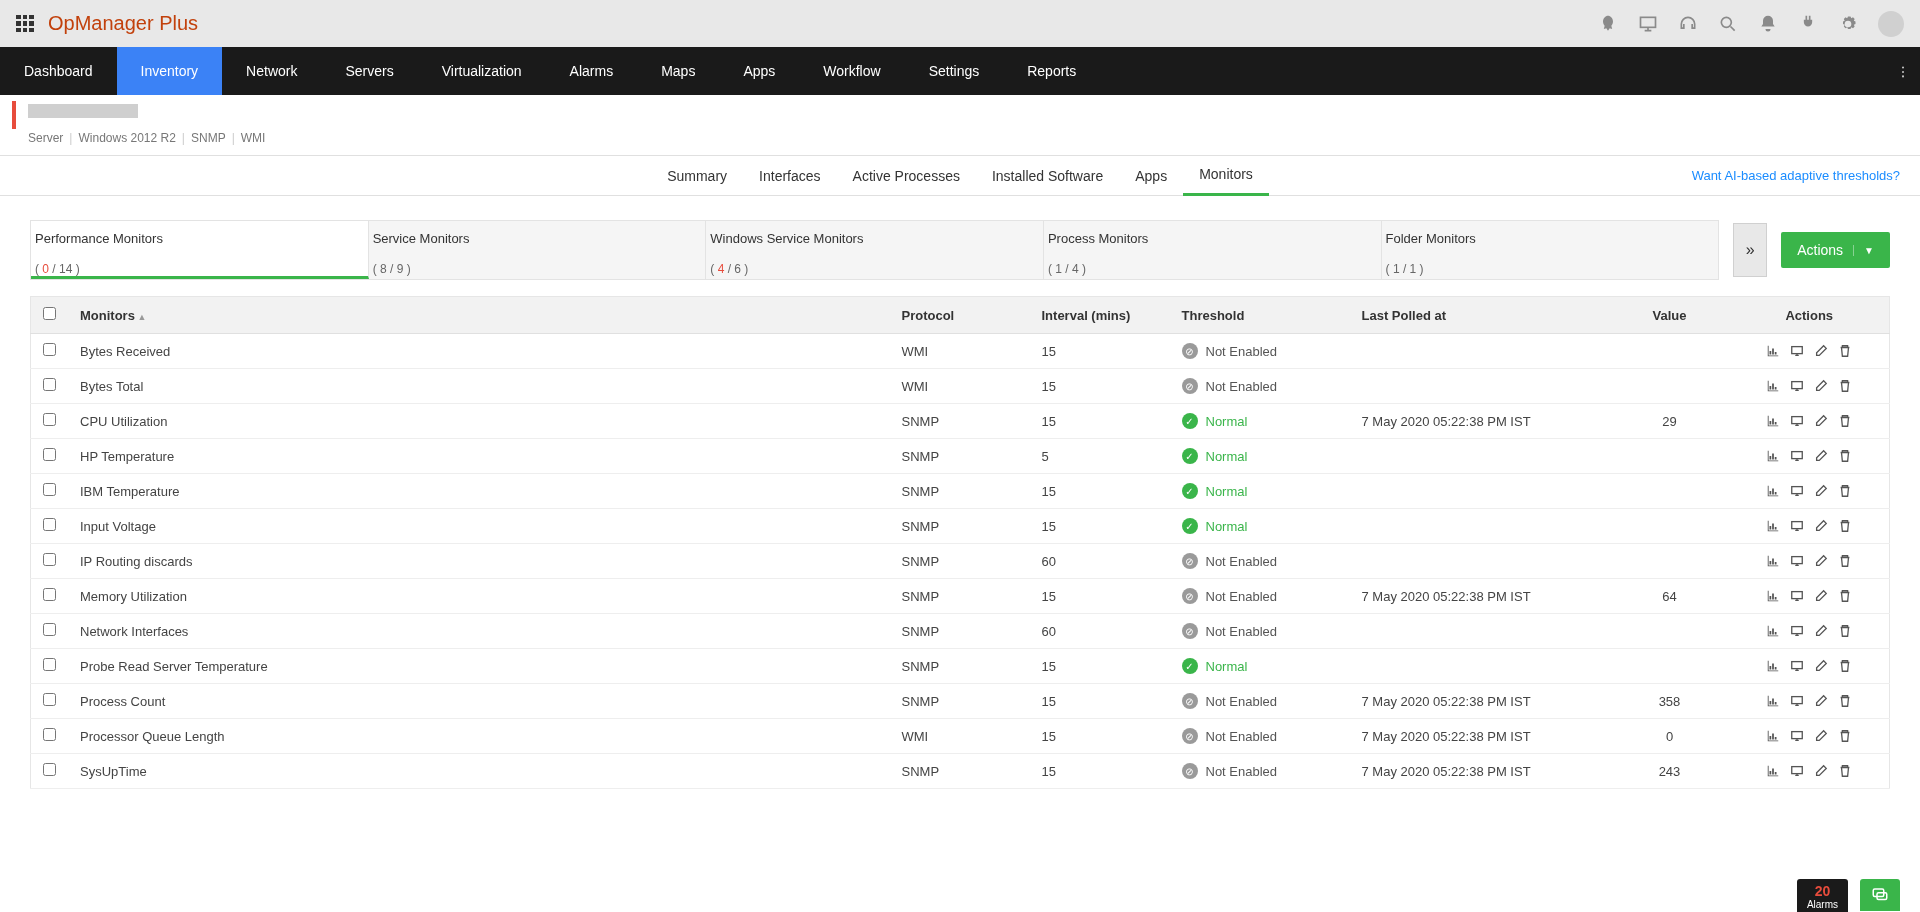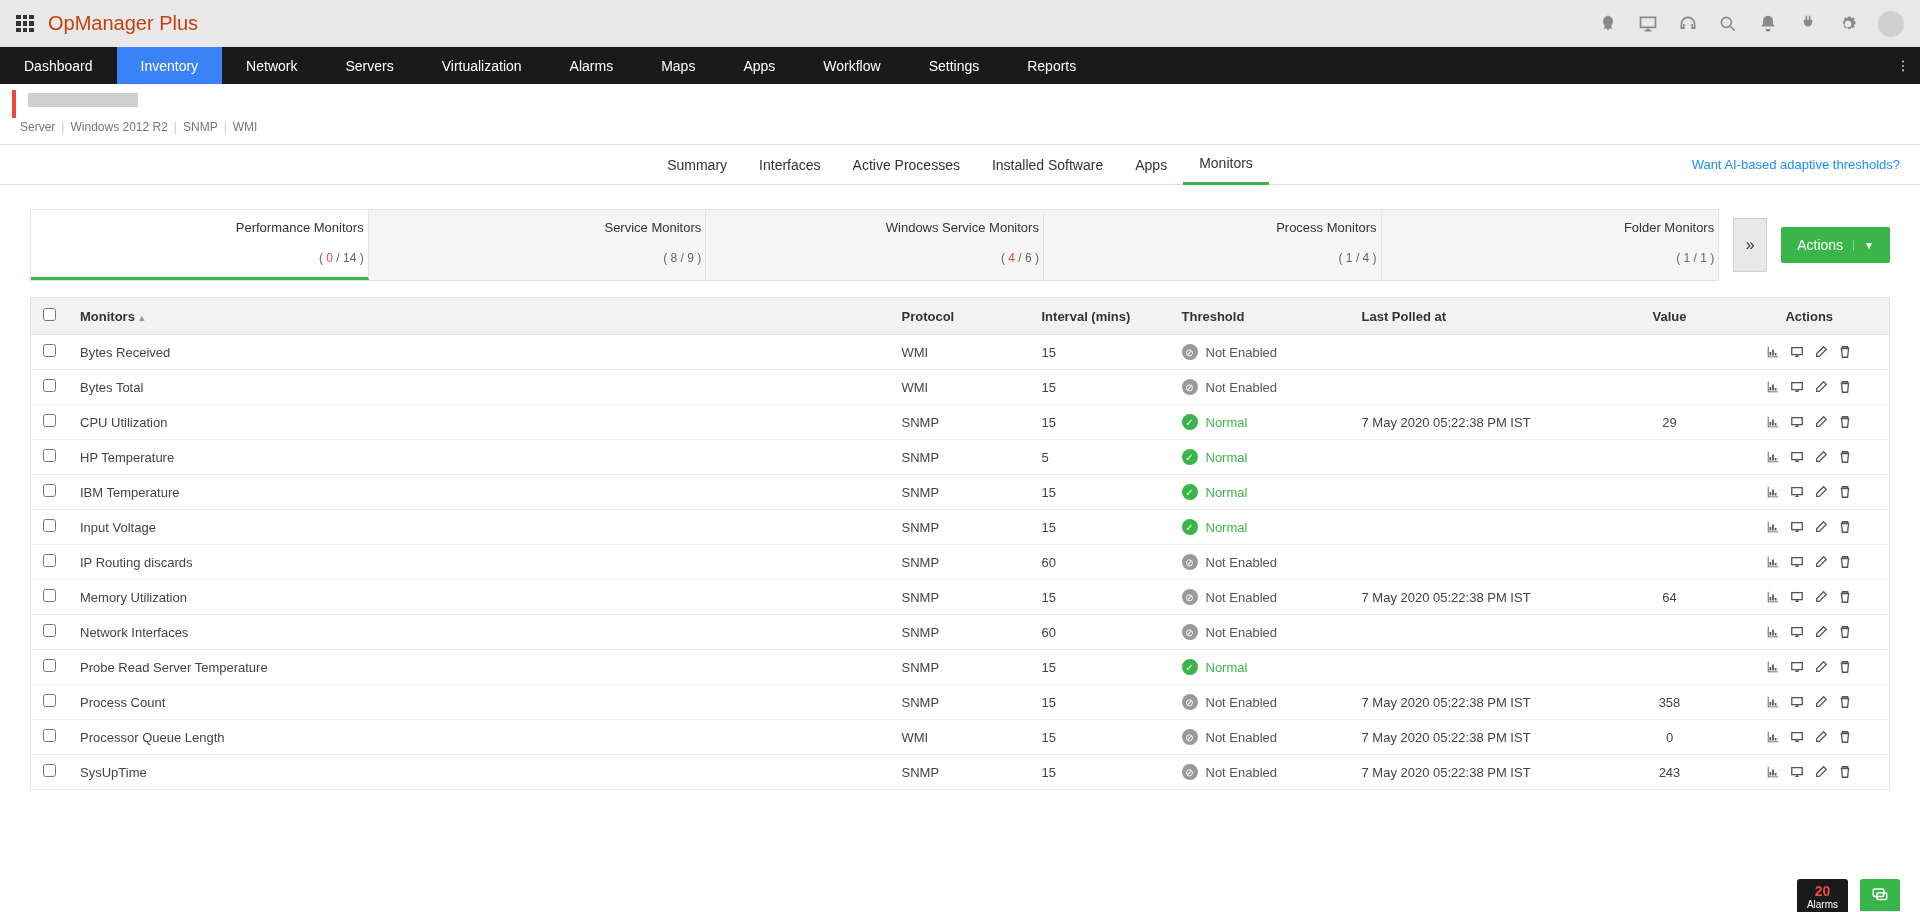--- a/index.html
+++ b/index.html
@@ -9,43 +9,43 @@
 .topbar { height:47px; background:#e8e8e8; display:flex; align-items:center; padding:0 16px; }
 .apps-grid { width:18px; height:18px; display:grid; grid-template-columns:repeat(3,1fr); grid-template-rows:repeat(3,1fr); gap:2px; margin-right:14px; }
 .apps-grid span { background:#333; }
 .brand { font-size:20px; color:#c2410c; font-weight:400; }
 .topbar-spacer { flex:1; }
 .topbar-icons { display:flex; gap:20px; align-items:center; }
 .topbar-icons .ticon { width:20px; height:20px; color:#8a8a8a; cursor:pointer; }
 .avatar { width:26px; height:26px; border-radius:50%; background:#d0d0d0; }
 
 
-.mainnav { height:37px; background:#1a1a1a; display:flex; align-items:stretch; }
+.mainnav { height:48px; background:#1a1a1a; display:flex; align-items:stretch; }
 .mainnav .navitem { color:#fff; padding:0 24px; display:flex; align-items:center; font-size:14px; cursor:pointer; }
 .mainnav .navitem.active { background:#3b82f6; }
 .mainnav-spacer { flex:1; }
 .mainnav .more { width:34px; display:flex; align-items:center; justify-content:center; color:#fff; cursor:pointer; }
 
 
 .crumbbar { padding:6px 20px 10px 12px; border-bottom:1px solid #e0e0e0; }
 .crumb-host { display:inline-block; background:#cfcfcf; color:#cfcfcf; width:110px; height:14px; margin-left:8px; }
 .crumb-red { display:inline-block; width:4px; height:28px; background:#e74c3c; vertical-align:middle; margin-right:4px; }
-.crumb-sub { color:#777; font-size:12px; display:flex; gap:6px; margin-top:2px; margin-left:8px; }
+.crumb-sub { color:#777; font-size:12px; display:flex; gap:6px; margin-top:2px; margin-left:16px; }
 .crumb-sub span.sep { color:#ccc; }
 
 
 .subtabs { display:flex; justify-content:center; align-items:center; height:40px; border-bottom:1px solid #e0e0e0; position:relative; }
 .subtabs .tab { padding:0 16px; height:40px; display:flex; align-items:center; color:#333; font-size:14px; cursor:pointer; }
 .subtabs .tab.active { border-bottom:3px solid #3ab54a; font-weight:500; }
 .subtabs .rightlink { position:absolute; right:20px; color:#1a8cff; font-size:13px; cursor:pointer; }
 
 
 .monitor-cats-wrap { padding:24px 30px 0 30px; display:flex; align-items:center; gap:14px; }
 .monitor-cats { display:flex; flex:1; border:1px solid #e3e3e3; background:#f5f5f5; }
-.cat { flex:1; text-align:right; padding:10px 4px 12px; border-right:1px solid #e3e3e3; cursor:pointer; }
+.cat { flex:1; text-align:left; padding:10px 4px 0; border-right:1px solid #e3e3e3; cursor:pointer; }
 .cat:last-child { border-right:none; }
 .cat.active { background:#fff; border-bottom:3px solid #3ab54a; }
 .cat .title { font-size:13px; color:#333; }
 .cat .count { font-size:12px; color:#666; margin-top:16px; }
 .cat .count .red { color:#e74c3c; }
 .cat-more { width:34px; height:54px; background:#e8e8e8; border:1px solid #d0d0d0; display:flex; align-items:center; justify-content:center; cursor:pointer; font-size:16px; color:#333; }
 .actions-btn { background:#3ab54a; color:#fff; height:36px; padding:0 16px; border:none; display:flex; align-items:center; gap:10px; font-size:14px; cursor:pointer; border-radius:2px; }
 .actions-btn .caret { font-size:10px; border-left:1px solid rgba(255,255,255,.4); padding-left:10px; }
 
 

